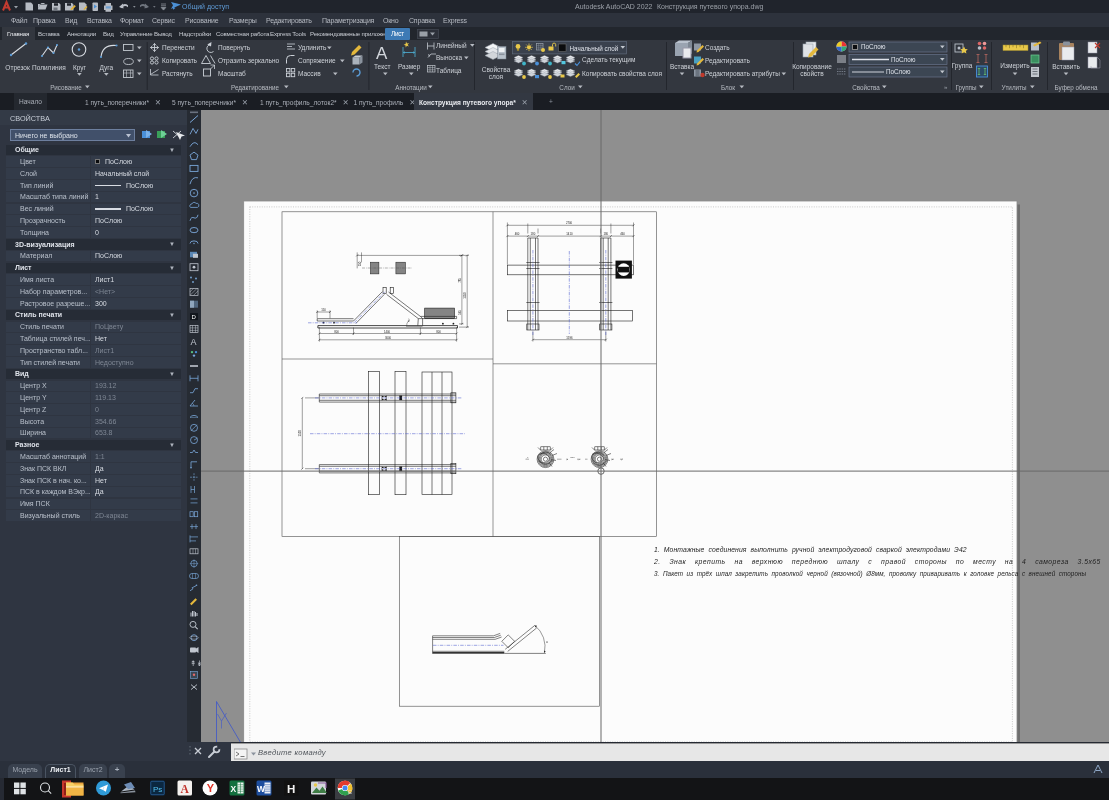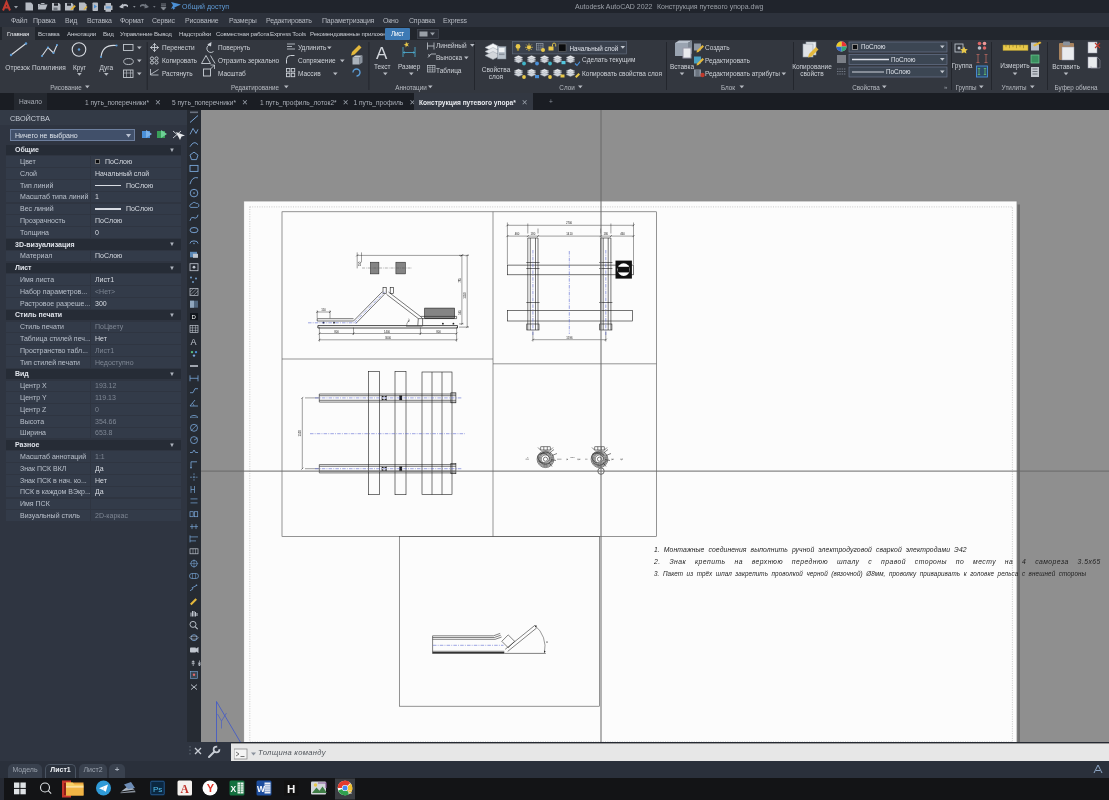--- a/index.html
+++ b/index.html
@@ -829,21 +829,21 @@
   </g>
  </svg>
 </div>
 <div id="cmdbar">
  <svg width="24" height="18" style="position:absolute;left:3px;top:2px">
   <rect x="0" y="3" width="13" height="10" fill="#f4f4f4" stroke="#8a8a8a" stroke-width="0.8"></rect>
   <path d="M2,6 l3,2 -3,2" stroke="#555" stroke-width="0.8" fill="none"></path>
   <path d="M6.5,10.5 l4,0" stroke="#555" stroke-width="0.8"></path>
   <path d="M17,6.5 l5,0 -2.5,3z" fill="#8a929d"></path>
  </svg>
- <span style="position:absolute;left:27px;top:4px;font-size:7.6px;font-style:italic;color:#4e5359;letter-spacing:0.3px;">Толщина  команду</span>
+ <span style="position:absolute;left:27px;top:4px;font-size:7.6px;font-style:italic;color:#4e5359;letter-spacing:0.3px;">Введите  команду</span>
 </div>
 
 <div id="laytabs">
  <span class="abs" style="left:8px;top:2.5px;width:34px;height:14px;background:#39414e;border-radius:5px 5px 0 0;text-align:center;font-size:7px;color:#9ba3ae;padding-top:2.5px;">Модель</span>
  <span class="abs" style="left:45px;top:2.5px;width:31px;height:14px;background:#2b323d;border:1px solid #4a5462;border-bottom:none;border-radius:5px 5px 0 0;text-align:center;font-size:7px;font-weight:bold;color:#eef1f5;padding-top:1.5px;">Лист1</span>
  <span class="abs" style="left:79px;top:2.5px;width:28px;height:14px;background:#39414e;border-radius:5px 5px 0 0;text-align:center;font-size:7px;color:#9ba3ae;padding-top:2.5px;">Лист2</span>
  <span class="abs" style="left:109px;top:2.5px;width:16px;height:14px;background:#39414e;border-radius:5px 5px 0 0;text-align:center;font-size:8px;font-weight:bold;color:#aab2bd;padding-top:1.5px;">+</span>
  <svg class="abs" style="left:1093px;top:3px" width="12" height="11">
         <path d="M1,9 L5,1 L9,9 M3,6.5 l4,0" stroke="#8fa8c8" stroke-width="1" fill="none"></path>
       </svg>

